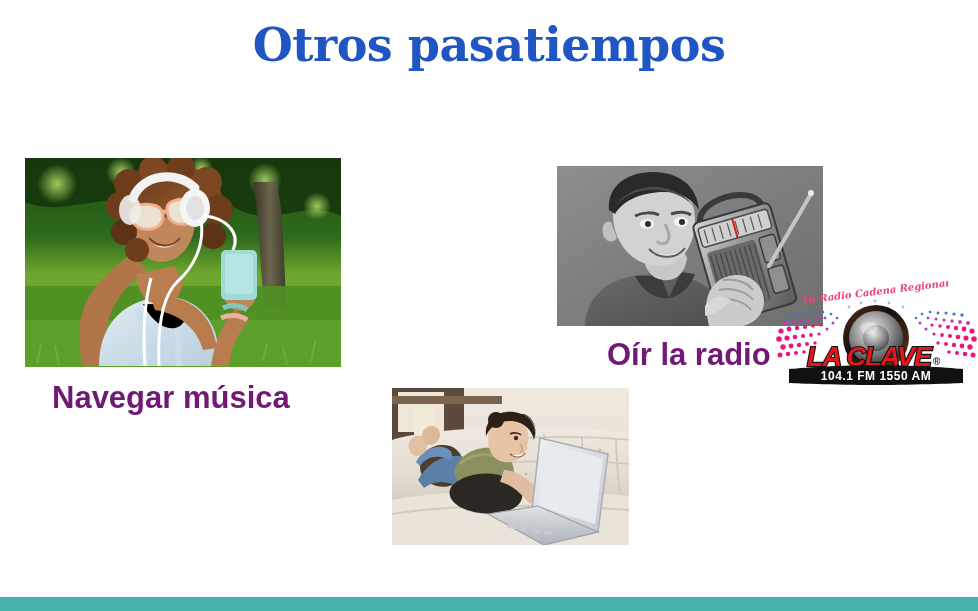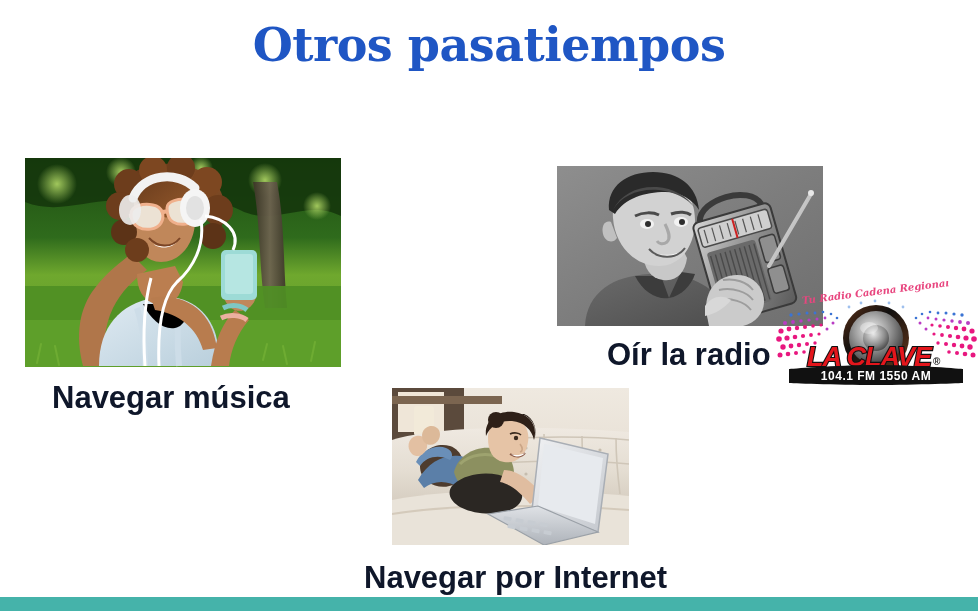--- a/index.html
+++ b/index.html
@@ -38,21 +38,21 @@
     color: #1F56C4;
     white-space: nowrap;
   }
 
   
   .caption {
     position: absolute;
     font-family: "Liberation Sans", sans-serif;
     font-weight: bold;
     font-size: 31px;
-    color: #0f172a;
+    color: #701a75;
     white-space: nowrap;
     letter-spacing: 0px;
   }
   #caption-musica { left: 52px;  top: 380px; }
   #caption-radio  { left: 607px; top: 337px; }
   #caption-internet { left: 364px; top: 560px; }
 
   
   .photo {
     position: absolute;
@@ -534,17 +534,16 @@
           <rect x="148" y="134" width="8" height="4" rx="1" transform="rotate(10 148 134)"></rect>
           <rect x="116" y="136" width="8" height="4" rx="1" transform="rotate(10 116 136)"></rect>
           <rect x="128" y="138" width="8" height="4" rx="1" transform="rotate(10 128 138)"></rect>
           <rect x="140" y="140" width="8" height="4" rx="1" transform="rotate(10 140 140)"></rect>
           <rect x="152" y="142" width="8" height="4" rx="1" transform="rotate(10 152 142)"></rect>
         </g>
       </g>
     </svg>
   </div>
 
-  <div class="caption" id="caption-internet">Navegar por Internet</div>
 
   <div id="bottom-bar"></div>
 
 </div>
 
 </body></html>

